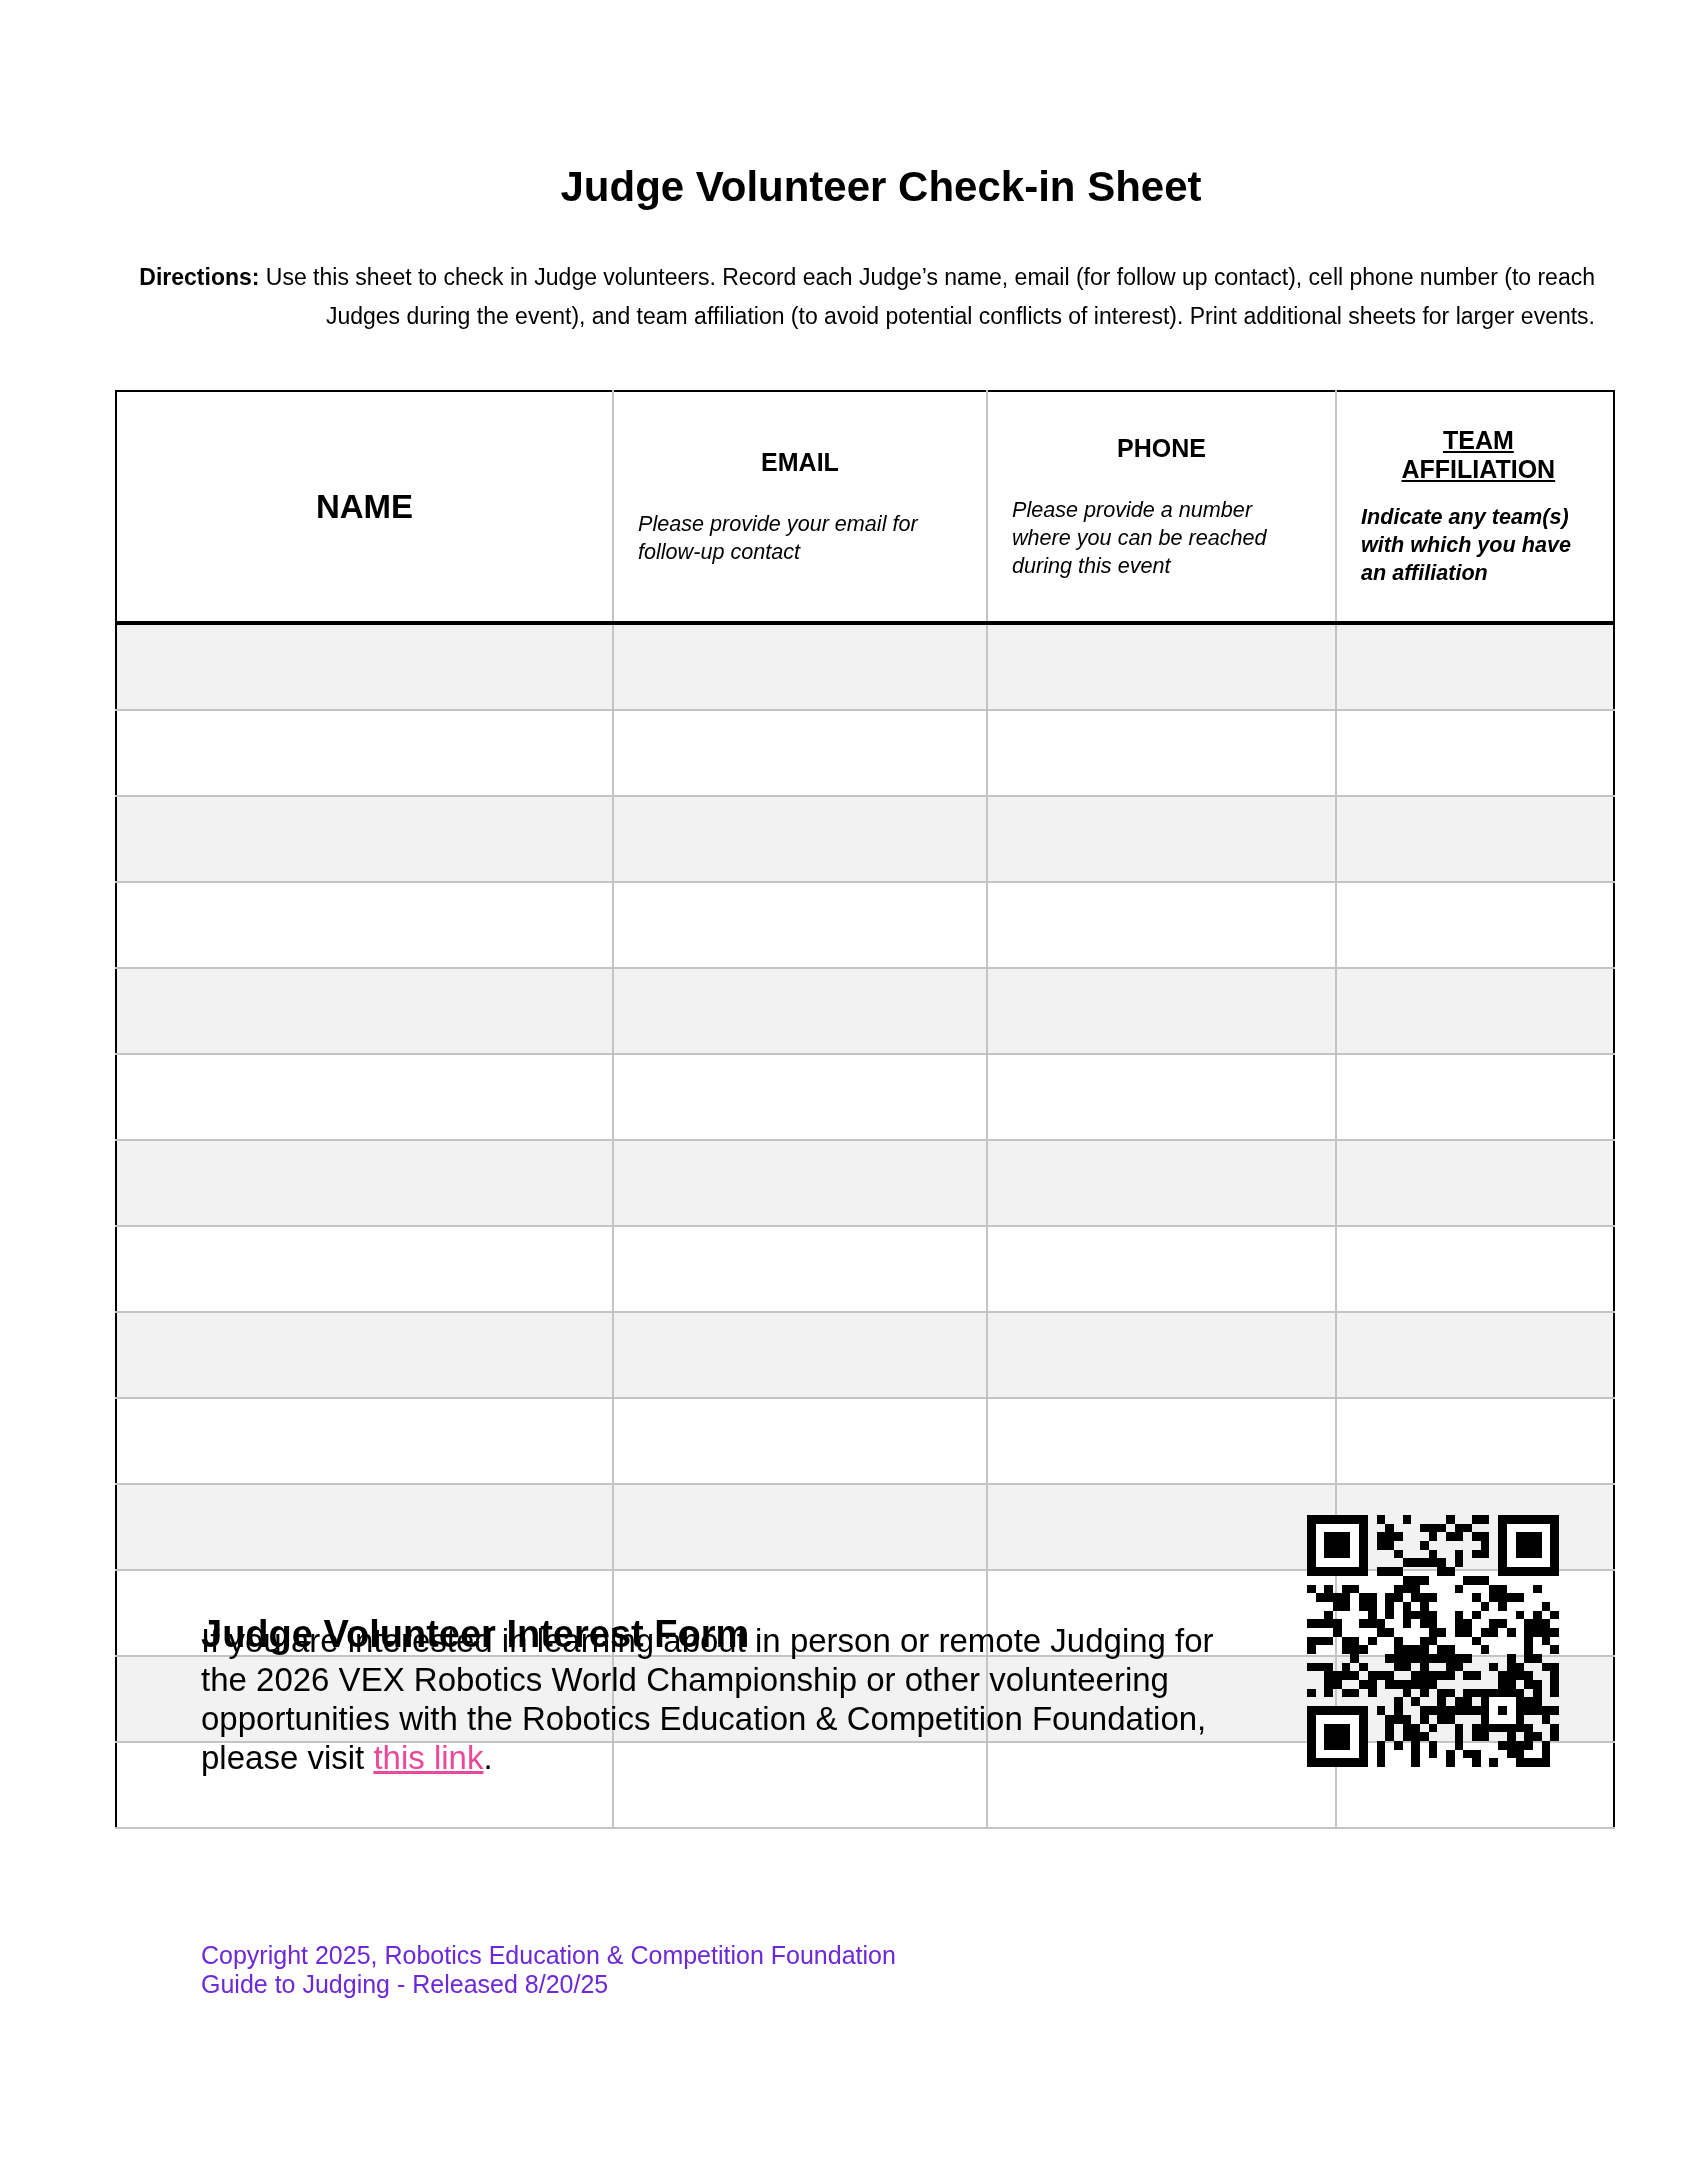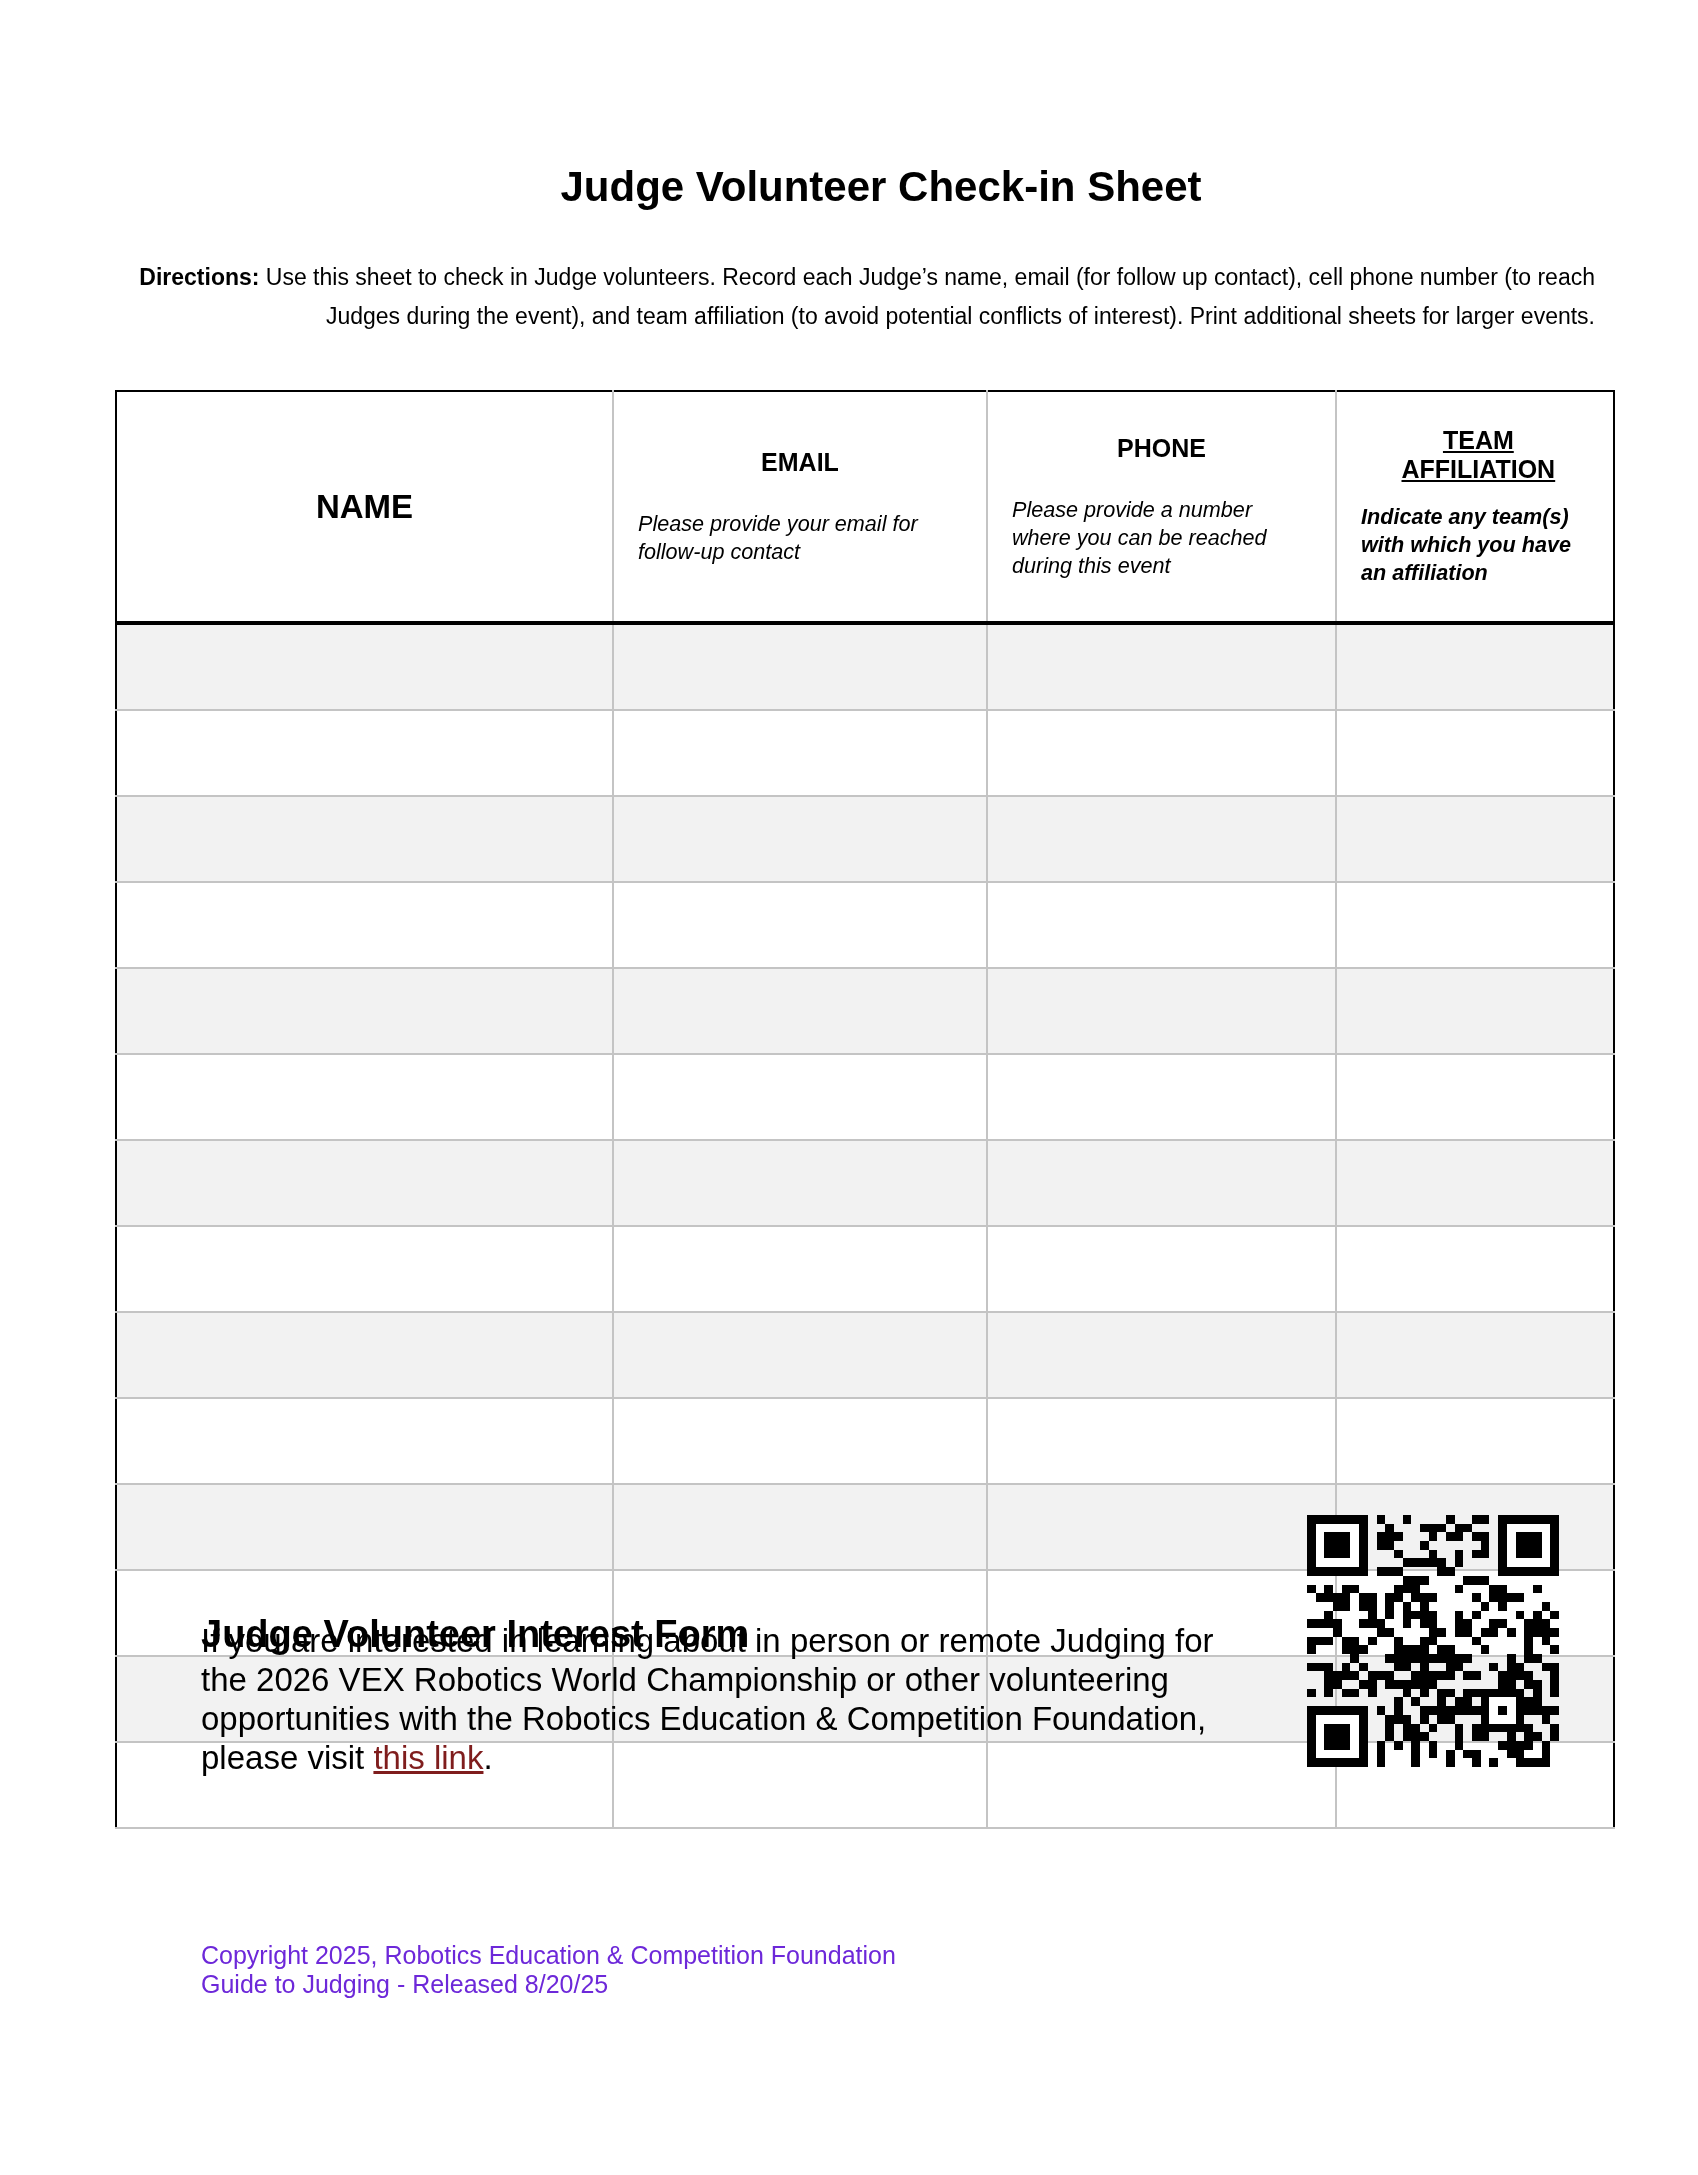--- a/index.html
+++ b/index.html
@@ -13,21 +13,21 @@
   table.sheet th:first-child, table.sheet td:first-child { border-left:2.6px solid #000; }
   table.sheet th:last-child, table.sheet td:last-child { border-right:2.6px solid #000; }
   .h-name { font-size:33px; font-weight:bold; text-align:center; }
   .h-col { text-align:left; padding:16px 24px !important; position:relative; }
   .h-head { display:block; text-align:center; font-size:25px; font-weight:bold; line-height:29px; }
   .h-hint { display:block; font-size:21.6px; font-style:italic; font-weight:normal; line-height:28px; margin-top:33px; }
   table.sheet tbody td { height:60px; }
   tr.shade td { background:#f2f2f2; }
   .interest-title { position:absolute; left:201px; top:1613px; font-size:38px; font-weight:bold; }
   .interest-body { position:absolute; left:201px; top:1621px; width:1020px; font-size:33px; line-height:39px; }
-  .interest-body a { color:#7f1d1d; text-decoration:underline; }
+  .interest-body a { color:#ec4899; text-decoration:underline; }
   .qr { position:absolute; left:1307px; top:1515px; width:252px; height:252px; }
   .footer { position:absolute; left:201px; top:1941px; font-size:25px; line-height:29px; color:#6d28d9; }
 </style>
 </head>
 <body>
 
 <div class="title">Judge Volunteer Check-in Sheet</div>
 
 <div class="directions"><b>Directions:</b><span> Use this sheet to check in Judge volunteers. Record each Judge’s name, email (for follow up contact), cell phone number (to reach Judges during the event), and team affiliation (to avoid potential conflicts of interest). Print additional sheets for larger events.</span></div>
 

